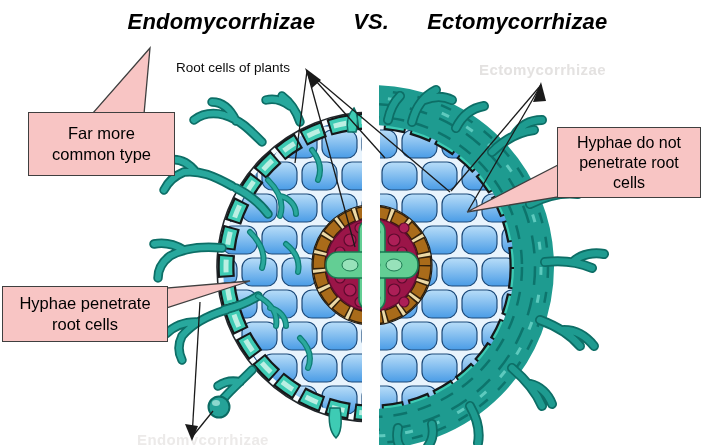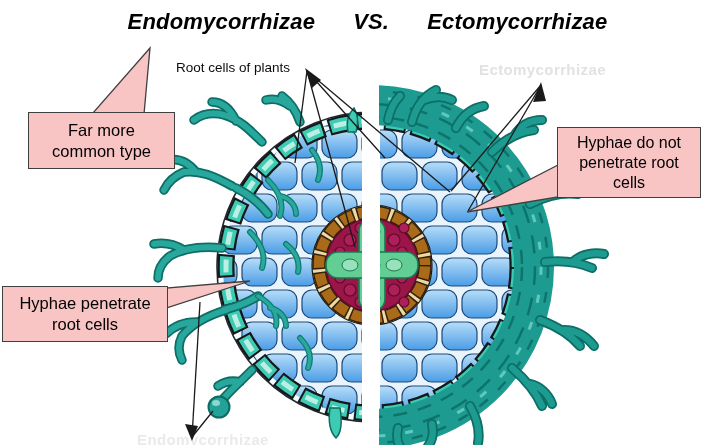--- a/index.html
+++ b/index.html
@@ -8,21 +8,21 @@
   
   .title-row{position:absolute;top:9px;left:0;width:100%;box-sizing:border-box;padding-left:30px;
              display:flex;justify-content:center;gap:38px;z-index:2;
              font-size:22px;font-weight:bold;font-style:italic;letter-spacing:.2px;}
   
   .diagram-label{position:absolute;left:176px;top:59px;z-index:2;font-size:13.5px;line-height:1.32;color:#0c0c0c;text-align:right;}
   
   .callout{position:absolute;z-index:3;background:#f8c5c4;border:1.5px solid #3f3f3f;
            display:flex;align-items:center;justify-content:center;text-align:center;
            font-size:16.5px;line-height:1.25;box-sizing:border-box;padding:4px 6px;}
-  .co-far{left:28px;top:112px;width:147px;height:57px;}
+  .co-far{left:28px;top:112px;width:147px;height:64px;}
   .co-donot{left:557px;top:127px;width:144px;height:71px;font-size:16px;}
   .co-pen{left:2px;top:286px;width:166px;height:56px;}
   
   .ghost{position:absolute;z-index:0;font-weight:bold;font-size:15px;letter-spacing:.4px;}
   .ghost-tr{left:479px;top:61px;color:#e4e2e1;}
   .ghost-bl{left:137px;top:431px;color:#eceae9;}
   svg.art{position:absolute;left:0;top:0;z-index:1;}
 </style>
 </head>
 <body>

